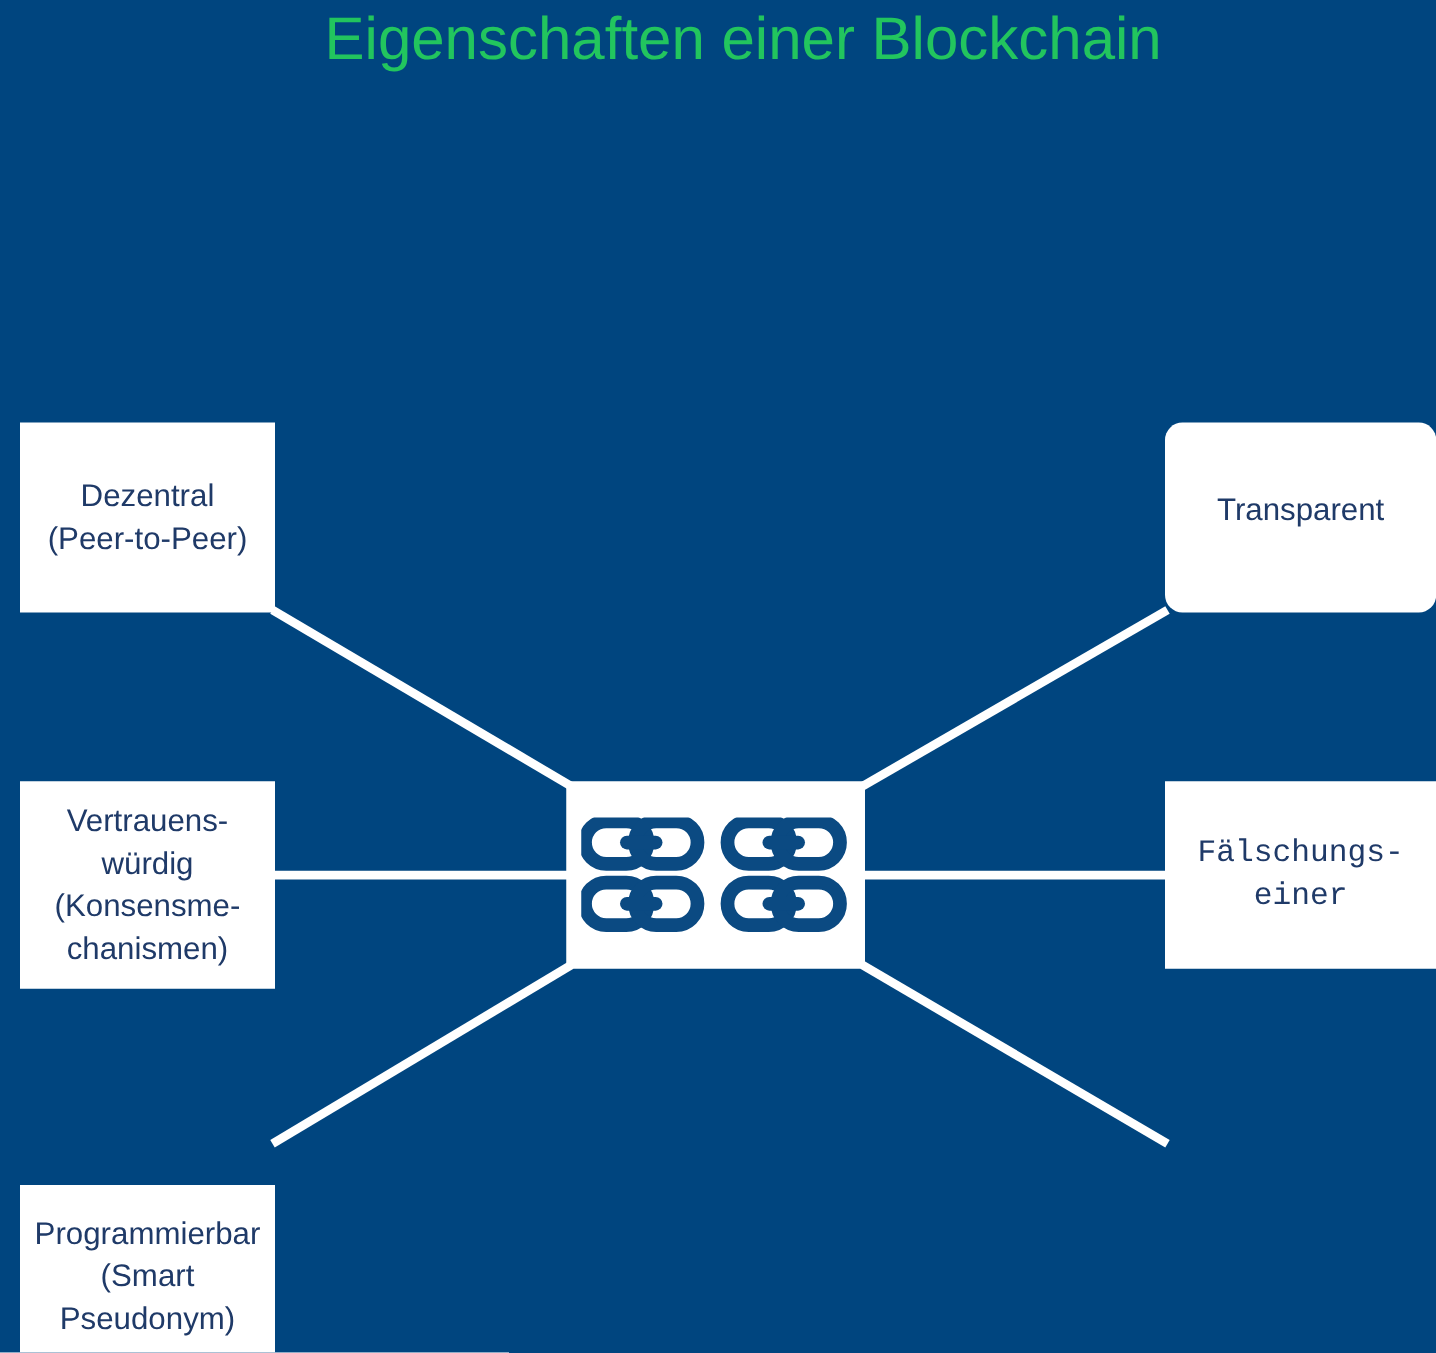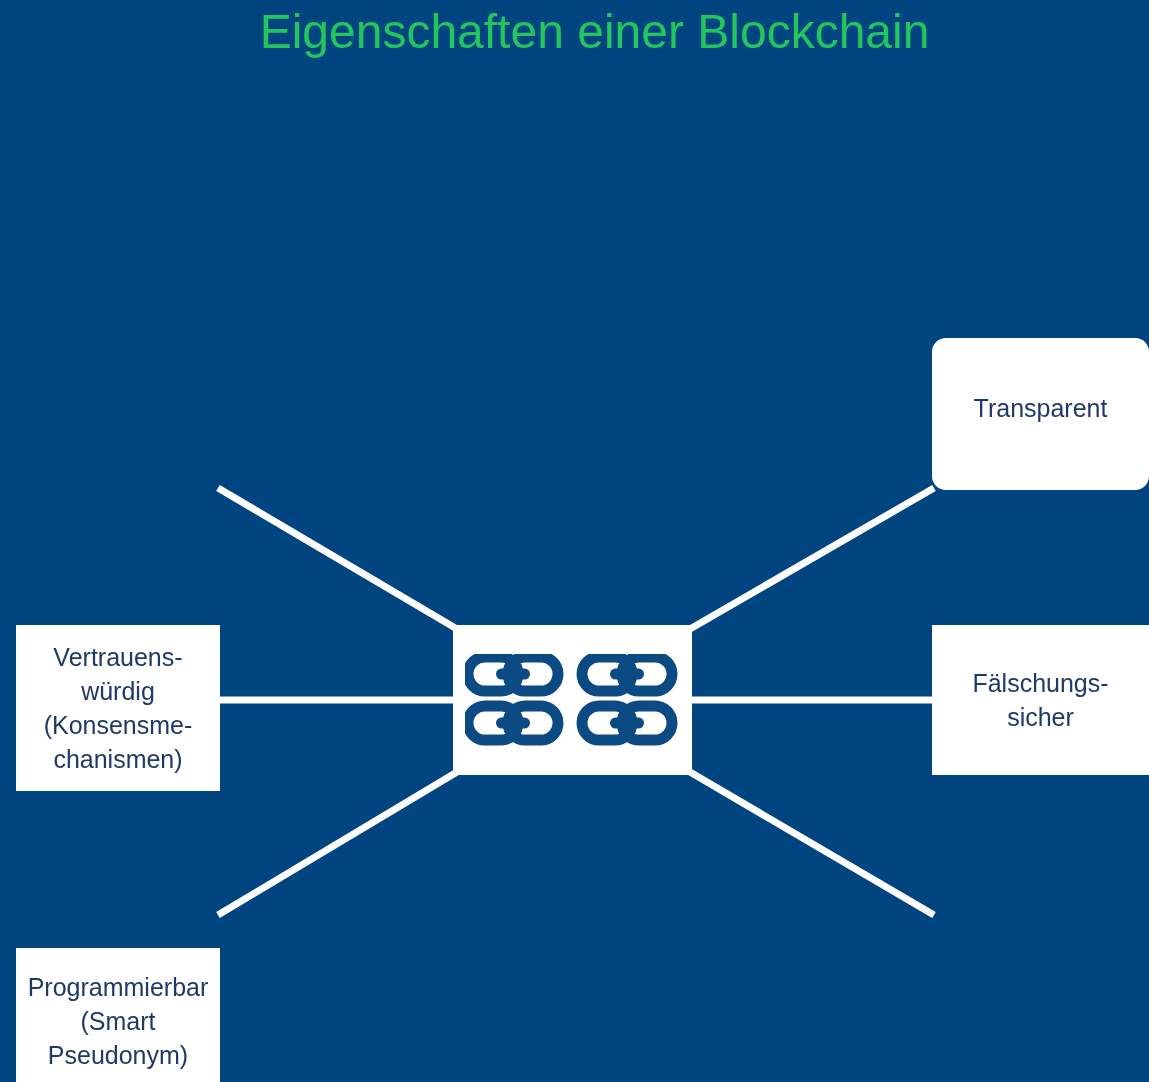--- a/index.html
+++ b/index.html
@@ -51,21 +51,21 @@
     padding: 4px 8px;
   }
   .box .label { display: block; }
 
   
   #box-dezentral      { left: 16px;  top: 338px; width: 204px; height: 152px; }
   #box-vertrauen      { left: 16px;  top: 625px; width: 204px; height: 166px; }
   #box-programmierbar { left: 16px;  top: 912px; width: 204px; height: 146px; margin-top: 36px; }
   
   #box-transparent    { left: 932px; top: 338px; width: 217px; height: 152px; border-radius: 14px; }
-  #box-faelschung     { left: 932px; top: 625px; width: 217px; height: 150px; }
+  #box-faelschung     { left: 932px; top: 625px; width: 217px; height: 150px; font-family: Liberation Mono, monospace; }
   #box-pseudonym      { left: 932px; top: 912px; width: 217px; height: 146px; }
   
   #box-center {
     left: 453px; top: 625px; width: 239px; height: 150px;
     padding: 0;
   }
   #chain-icon {
     width: 215px;
     height: 92px;
     display: block;
@@ -87,20 +87,26 @@
 
     <line x1="216" y1="700" x2="460" y2="700" stroke="#ffffff" stroke-width="7"></line>
 
     <line x1="688" y1="700" x2="936" y2="700" stroke="#ffffff" stroke-width="7"></line>
 
     <line x1="218" y1="915" x2="457" y2="772" stroke="#ffffff" stroke-width="7"></line>
 
     <line x1="934" y1="915" x2="690" y2="772" stroke="#ffffff" stroke-width="7"></line>
   </svg>
 
+  <div class="box" id="box-dezentral">
+    <div class="label">
+      <span>Dezentral</span><br>
+      <span>(Peer-to-Peer)</span>
+    </div>
+  </div>
 
   <div class="box" id="box-vertrauen">
     <div class="label">
       <span>Vertrauens-</span><br>
       <span>würdig</span><br>
       <span>(Konsensme-</span><br>
       <span>chanismen)</span>
     </div>
   </div>
 
@@ -114,21 +120,21 @@
 
   <div class="box" id="box-transparent">
     <div class="label nudge-up">
       <span>Transparent</span>
     </div>
   </div>
 
   <div class="box" id="box-faelschung">
     <div class="label">
       <span>Fälschungs-</span><br>
-      <span>sicher</span>
+      <span>einer</span>
     </div>
   </div>
 
 
   <div class="box" id="box-center">
     <svg id="chain-icon" viewBox="0 0 215 92" aria-hidden="true">
       <defs>
 
         <g id="link-pair">
 

